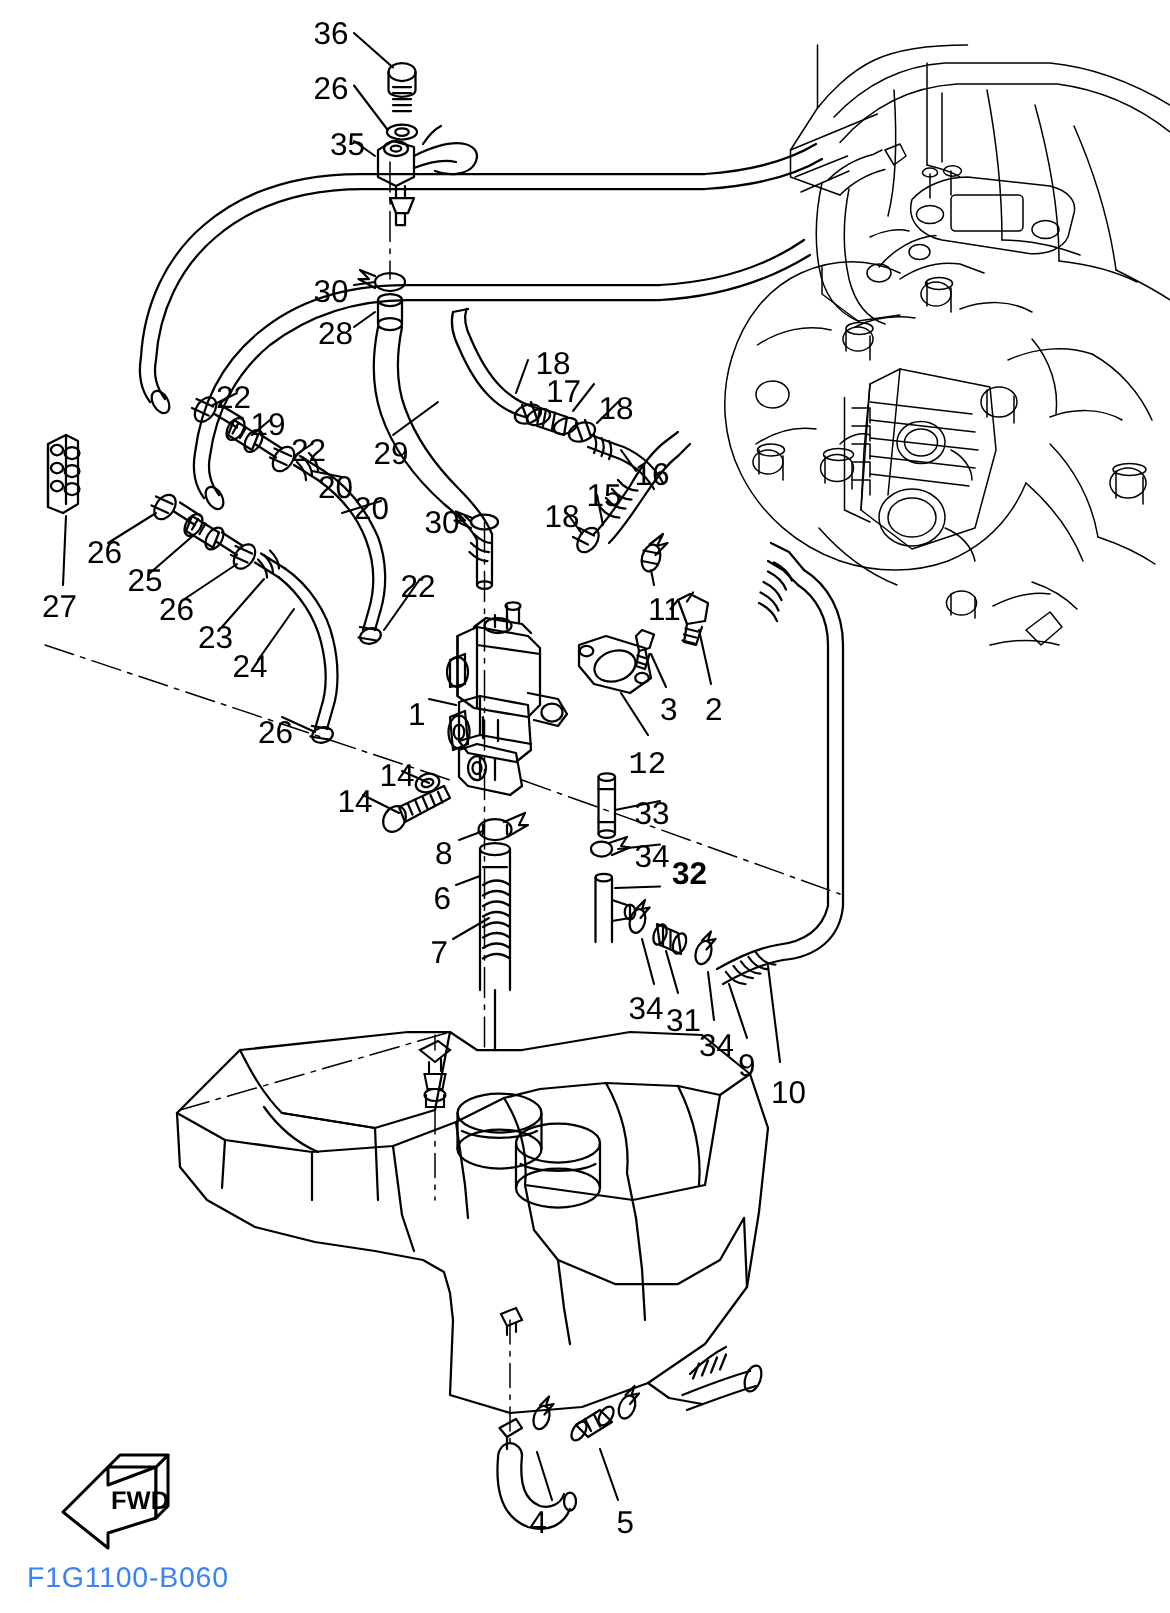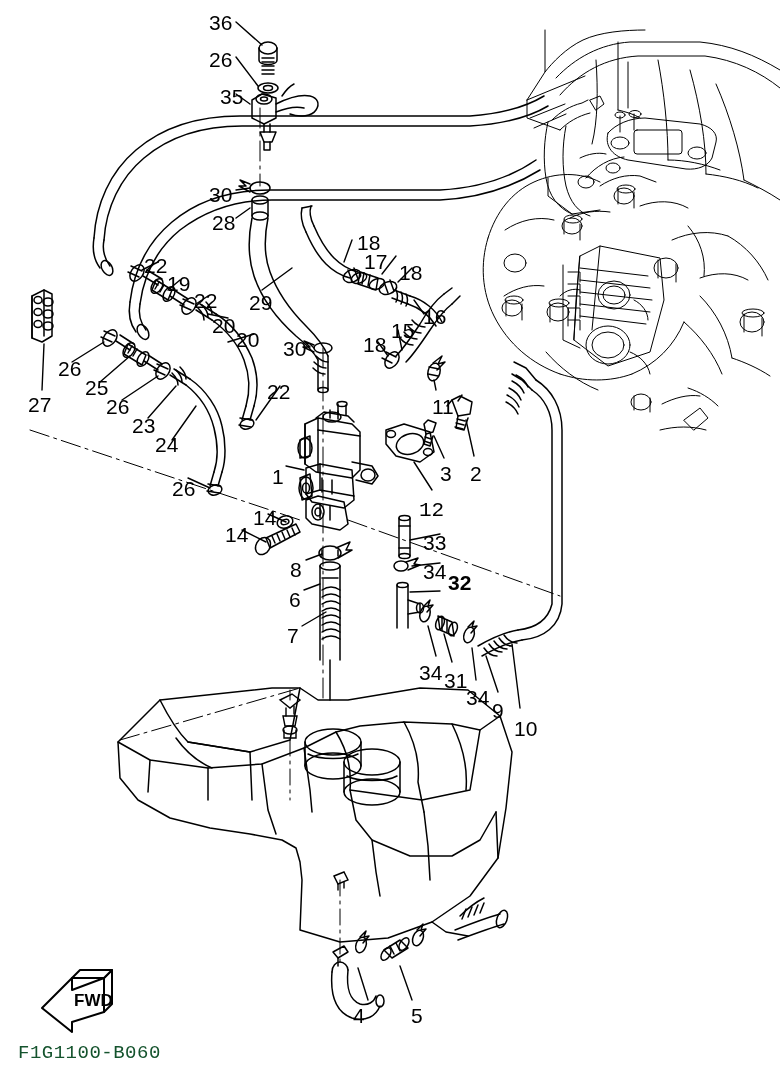--- a/index.html
+++ b/index.html
@@ -11,23 +11,23 @@
     font-family:"Liberation Sans",sans-serif;
     font-size:21px;
     font-weight:400;
     color:#000;
     line-height:1;
     white-space:nowrap;
     letter-spacing:0px;
   }
   .code{
     position:absolute;
-    font-family:Liberation Mono, monospace;
+    font-family:Liberation Sans, sans-serif;
     font-size:19px;
-    color:#14532d;
+    color:#3b82f6;
     letter-spacing:0.5px;
     white-space:nowrap;
   }
   .fwd-text{
     font-family:"Liberation Sans",sans-serif;
     font-weight:bold;
     font-size:17px;
     fill:#000;
   }
 </style>

